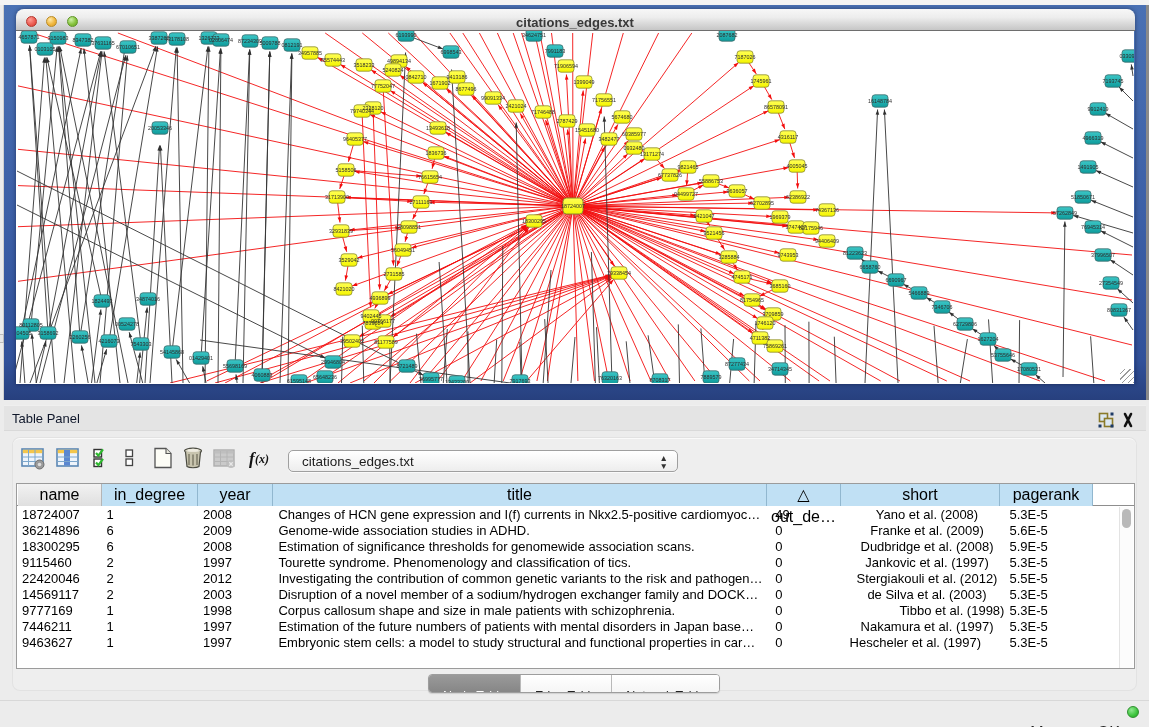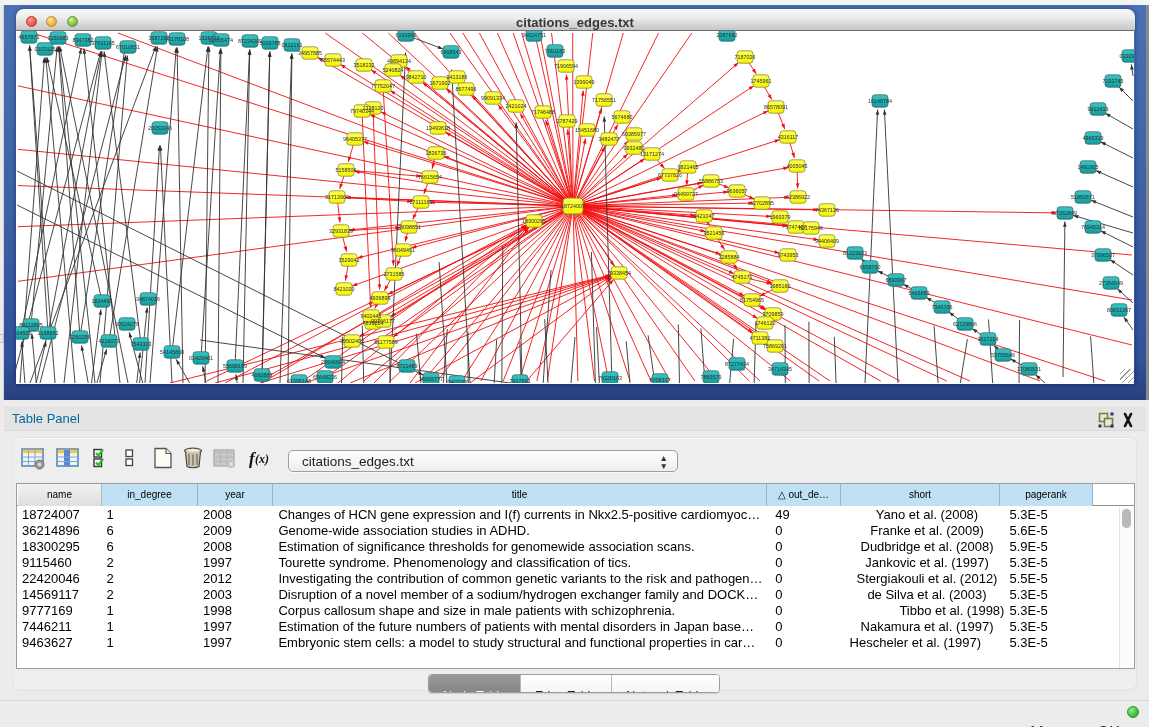--- a/index.html
+++ b/index.html
@@ -11,29 +11,29 @@
 #macwin{position:absolute;left:11.5px;top:4px;width:1119px;height:374.5px;border-radius:8px 8px 0 0;overflow:hidden;box-shadow:0 0 4px rgba(0,0,20,.45)}
 #titlebar{position:absolute;left:0;top:0;width:100%;height:22px;background:linear-gradient(180deg,#f7f7f7 0%,#ededed 40%,#d9d9d9 70%,#c6c6c6 100%);border-bottom:1px solid #6e6e6e}
 #titlebar .tl{position:absolute;top:15px;width:11px;height:11px;border-radius:50%}
 #title{position:absolute;left:0;top:5.5px;width:100%;text-align:center;font-size:13px;font-weight:bold;color:#383838}
 #canvas{position:absolute;left:0;top:22px;width:1118px;height:352.5px;background:#fff;overflow:hidden}
 #rsz{position:absolute;right:1px;bottom:1px;width:14px;height:14px;background:
  repeating-linear-gradient(135deg,transparent 0 3px,#9a9a9a 3px 4px)}
 
 #tp{position:absolute;left:0;top:400px;width:1149px;height:327px;background:#ececec}
 #tpbar{position:absolute;left:4px;top:4.5px;width:1142px;height:26px;background:#e4e4e4;border-top:1px solid #efefef;border-bottom:1px solid #d9d9d9}
-#tpbar .t{position:absolute;left:8px;top:5px;font-size:13px;color:#0369a1}
+#tpbar .t{position:absolute;left:8px;top:5px;font-size:13px;color:#0f172a}
 #toolrow{position:absolute;left:0;top:32px;width:1149px;height:50px}
 #combo{position:absolute;left:288px;top:50px;width:390px;height:22px;border:1px solid #9f9f9f;border-radius:5px;background:linear-gradient(180deg,#ffffff,#ededed);box-shadow:0 1px 0 rgba(255,255,255,.7)}
 #combo .ct{position:absolute;left:13px;top:3px;font-size:13.5px;color:#1c1c1c}
 #combo .ar{position:absolute;right:9px;top:2.5px;font-size:8.5px;color:#333;line-height:8px;text-align:center}
 #tblwrap{position:absolute;left:16px;top:83px;width:1119px;height:186px;background:#fff;border:1px solid #9b9b9b}
 table.t{border-collapse:collapse;table-layout:fixed;width:1081px;font-size:13px;color:#000}
 table.t td{height:16px;padding:0 0 0 5px;white-space:nowrap;overflow:hidden}
-#thead{height:22px;border-bottom:1px solid #8e8e8e;position:relative;font-size:10px}
+#thead{height:22px;border-bottom:1px solid #8e8e8e;position:relative;font-size:16px}
 #thead .h{position:absolute;top:0;height:22px;line-height:22px;text-align:center;background:#c0e0f4;border-right:1px solid #91b7cf;color:#000}
 #thead .g{background:linear-gradient(180deg,#f2f2f2,#dfdfdf);border-right:1px solid #b5b5b5}
 #vsb{position:absolute;right:1px;top:23px;width:14px;height:161px;background:#fcfcfc;border-left:1px solid #e3e3e3}
 #vsb .th{position:absolute;left:2px;top:2px;width:9px;height:19px;border-radius:5px;background:#b9b9b9}
 
 #tabs{position:absolute;left:428px;top:274px;height:19px;border:1px solid #9d9d9d;border-radius:4px;background:#fff;display:flex;overflow:hidden;box-shadow:0 1px 1px rgba(0,0,0,.12)}
 #tabs .tab{height:100%;line-height:18px;font-size:12.5px;color:#222;padding:12px 14px;background:linear-gradient(180deg,#ffffff,#f2f2f2);border-right:1px solid #b9b9b9}
 #tabs .sel{background:linear-gradient(180deg,#9a9a9a,#7e7e7e);color:#fff}
 #statline{position:absolute;left:0;top:300px;width:1149px;height:1px;background:#d8d8d8}
 #mem{position:absolute;right:29px;top:324px;font-size:16px;color:#222}

